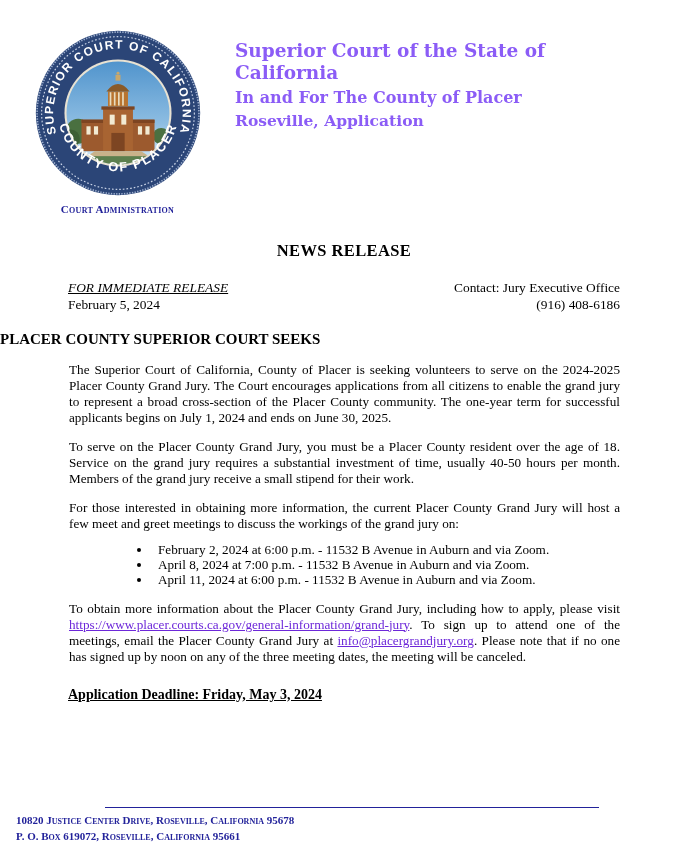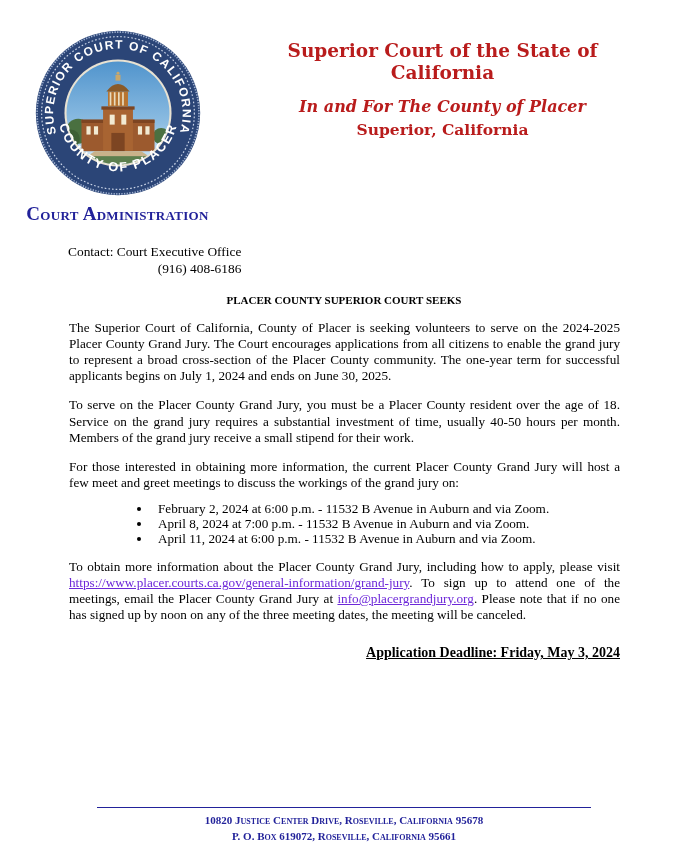--- a/index.html
+++ b/index.html
@@ -16,41 +16,41 @@
   }
 
   
   .header { display: flex; padding-top: 28px; }
   .seal-col { width: 235px; flex: none; text-align: center; }
   .seal-svg { width: 166px; height: 166px; display: block; margin: 2px auto 0; }
   .admin-label {
     margin-top: 7px;
     font-variant: small-caps;
     font-weight: bold;
-    font-size: 19px;
+    font-size: 11px;
     letter-spacing: 0.3px;
     color: #22229a;
   }
   .admin-phone {
     margin-top: 2px;
     font-variant: small-caps;
     font-weight: bold;
     font-size: 11px;
     color: #22229a;
   }
   .title-col {
     flex: 1;
     padding: 12px 38px 0 0;
-    text-align: center;
-    color: #b91c1c;
+    text-align: left;
+    color: #8b5cf6;
     font-family: "DejaVu Serif", serif;
     font-weight: bold;
   }
   .title-line1 { font-size: 18.5px; line-height: 1.2; }
-  .title-line2 { font-size: 16px; margin-top: 13px; font-style: italic; }
+  .title-line2 { font-size: 16px; margin-top: 4px; }
   .title-line3 { font-size: 15.5px; margin-top: 4px; }
 
   
   .news-release {
     margin-top: 26px;
     text-align: center;
     font-weight: bold;
     font-size: 16.5px;
     letter-spacing: 0.4px;
   }
@@ -58,46 +58,46 @@
     display: flex;
     justify-content: space-between;
     margin: 19px 68px 0 68px;
     font-size: 13.4px;
     line-height: 1.25;
   }
   .fir { font-style: italic; text-decoration: underline; }
   .contact-block { text-align: right; }
   .headline {
     margin-top: 15px;
-    text-align: center;
-    font-weight: bold;
-    font-size: 11px;
+    text-align: left;
+    font-weight: bold;
+    font-size: 15px;
     line-height: 1.35;
   }
 
   
   .body-text { margin: 0 68px; font-size: 13.2px; line-height: 1.215; }
   .body-text p { margin: 13px 0 0 1px; text-align: justify; }
   ul.meetings {
     margin: 10px 0 0 62px;
     padding: 0 0 0 22px;
     list-style: disc;
   }
   ul.meetings li { line-height: 1.15; padding-left: 6px; }
   a.doc-link { color: #6d28d9; text-decoration: underline; cursor: pointer; }
   .deadline {
     margin-top: 21px;
-    text-align: right;
+    text-align: left;
     font-weight: bold;
     font-size: 14px;
     text-decoration: underline;
   }
 
   
-  .footer { position: absolute; left: 0; right: 0; bottom: 6px; text-align: center; }
+  .footer { position: absolute; left: 16px; right: 0; bottom: 6px; text-align: left; }
   .footer-rule {
     width: 494px;
     margin: 0 auto 5px auto;
     border: none;
     border-top: 1.6px solid #22229a;
   }
   .footer-line {
     color: #22229a;
     font-weight: bold;
     font-variant: small-caps;
@@ -172,28 +172,33 @@
         <text font-family="Liberation Sans, sans-serif" font-size="15.5" font-weight="bold" fill="#ffffff" letter-spacing="2.2" text-anchor="middle">
           <textPath href="#sealBottom" xlink:href="#sealBottom" startOffset="50%">COUNTY OF PLACER</textPath>
         </text>
       </svg>
       <div class="admin-label">Court Administration</div>
     </div>
 
     <div class="title-col">
       <div class="title-line1">Superior Court of the State of California</div>
       <div class="title-line2">In and For The County of Placer</div>
-      <div class="title-line3">Superior, California</div>
-    </div>
-  </div>
-
+      <div class="title-line3">Roseville, Application</div>
+    </div>
+  </div>
+
+  <div class="news-release">NEWS RELEASE</div>
 
   <div class="release-row">
+    <div>
+      <div class="fir">FOR IMMEDIATE RELEASE</div>
+      <div>February 5, 2024</div>
+    </div>
     <div class="contact-block">
-      <div>Contact: Court Executive Office</div>
+      <div>Contact: Jury Executive Office</div>
       <div>(916) 408-6186</div>
     </div>
   </div>
 
   <div class="headline">
     <div>PLACER COUNTY SUPERIOR COURT SEEKS</div>
   </div>
 
   <div class="body-text">
     <p>The Superior Court of California, County of Placer is seeking volunteers to serve on the 2024-2025 Placer County Grand Jury. The Court encourages applications from all citizens to enable the grand jury to represent a broad cross-section of the Placer County community. The one-year term for successful applicants begins on July 1, 2024 and ends on June 30, 2025.</p>

